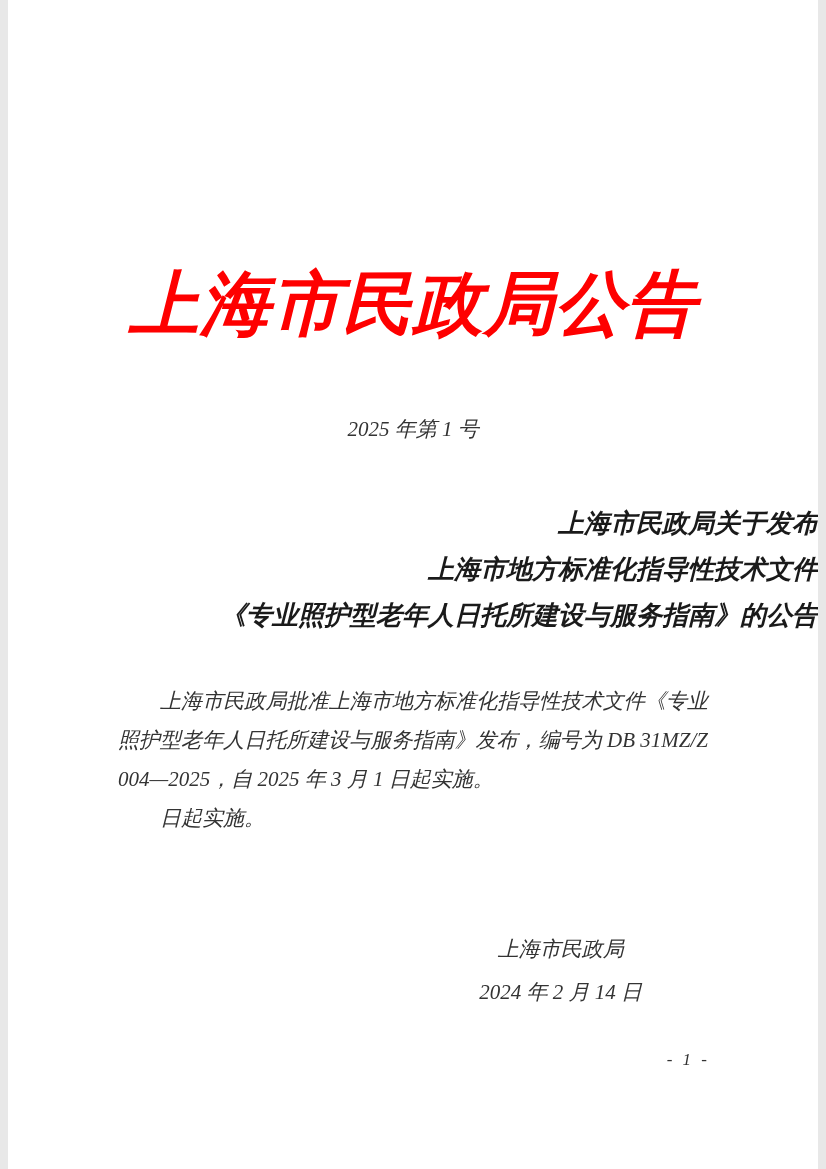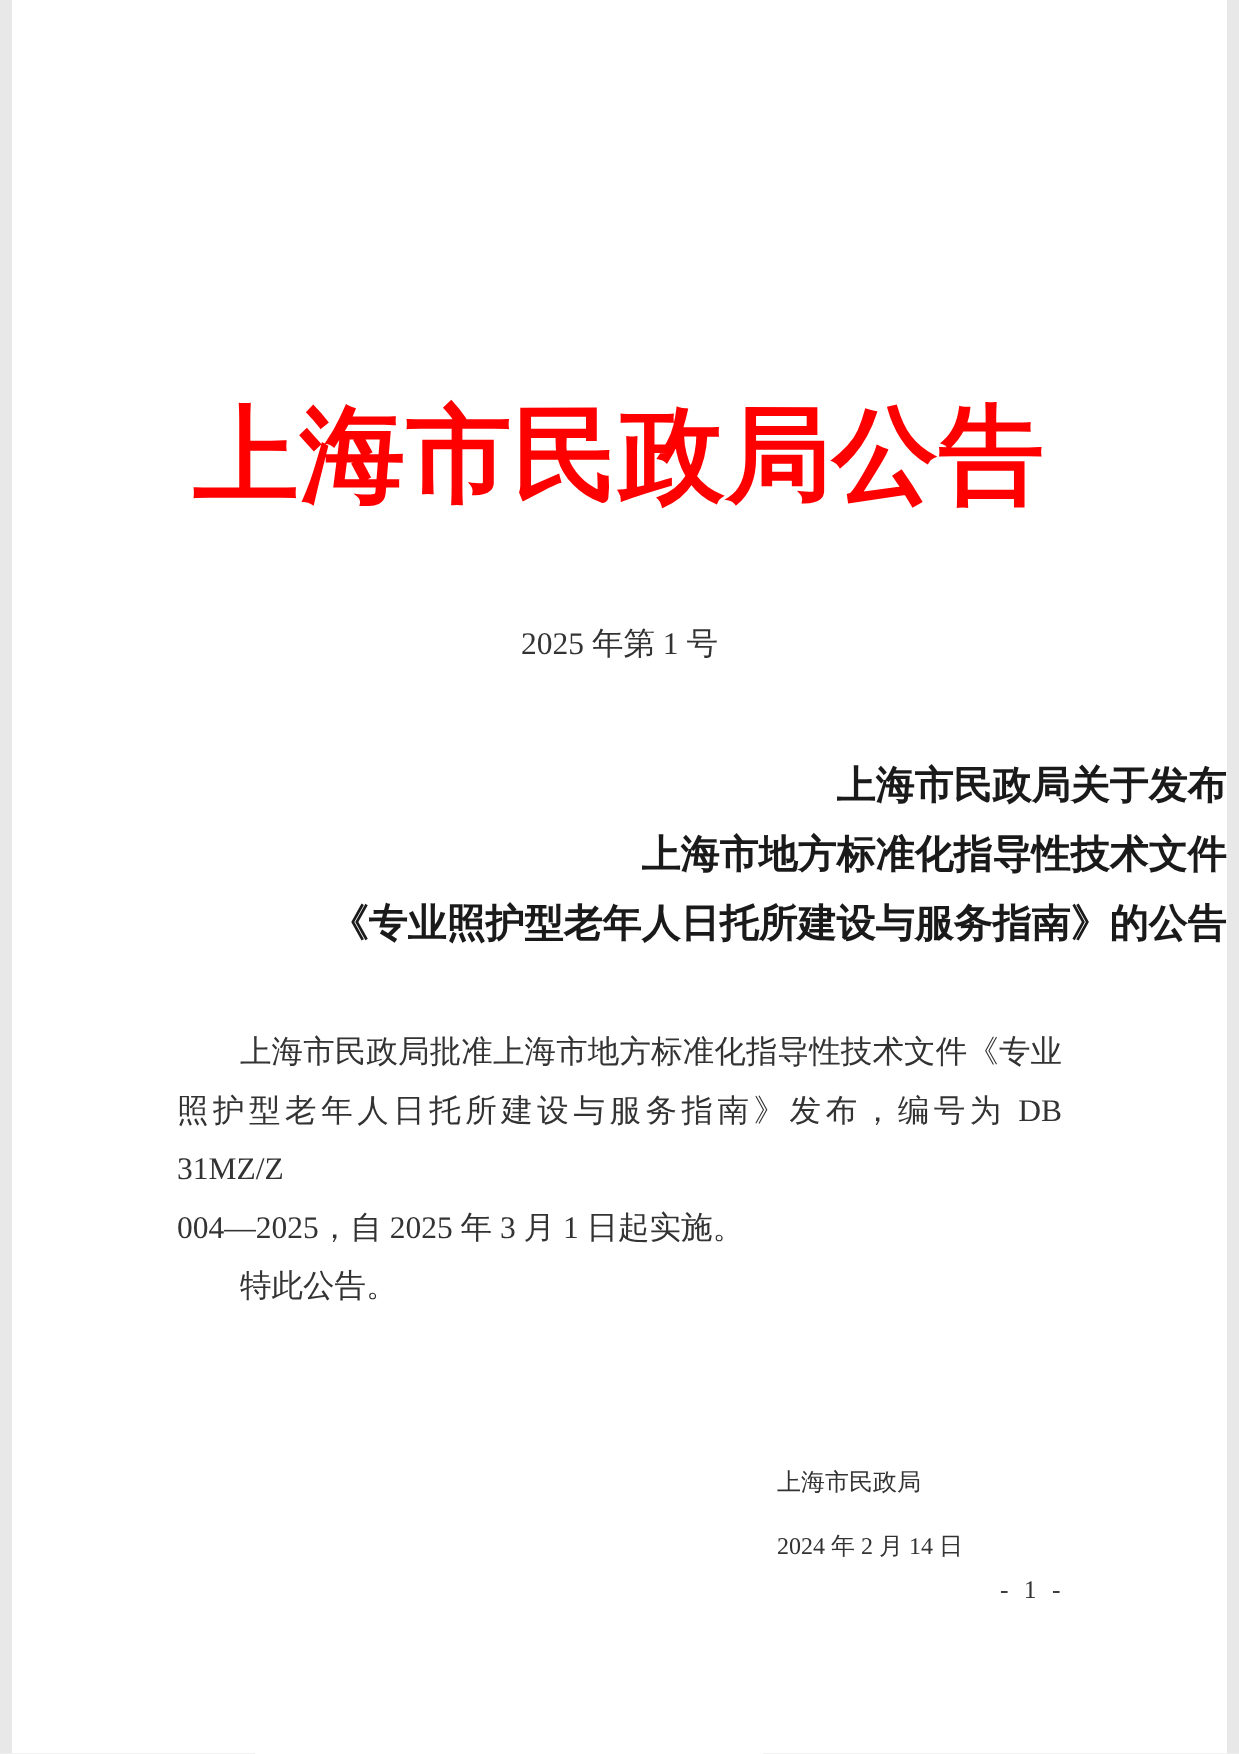--- a/index.html
+++ b/index.html
@@ -9,20 +9,21 @@
   }
   .page {
     position: relative;
     width: 810px;
     height: 1169px;
     margin: 0 auto;
     background: var(--color-background, #ffffff);
     overflow: hidden;
     font-family: "Liberation Serif", serif;
     color: var(--color-text, #333333);
+    font-style: italic;
   }
   .doc-title {
     margin: 270px 0 0 0;
     padding: 0;
     font-size: 70px;
     line-height: 1.0;
     font-weight: 700;
     text-align: center;
     color: var(--color-title, #fe0000);
     font-family: "Liberation Serif", serif;
@@ -60,22 +61,22 @@
     text-justify: inter-character;
   }
   .body-line.indent {
     text-indent: 2em;
   }
   .signature-block {
     margin-top: 90px;
     margin-left: auto;
     margin-right: 176px;
     width: max-content;
-    text-align: left;
-    font-size: 16px;
+    text-align: center;
+    font-size: 21px;
     line-height: 43px;
     color: var(--color-text, #333333);
   }
   .footer-note {
     margin: 4px 110px 0 110px;
     padding-left: 36px;
     font-size: 21px;
     line-height: 28px;
     color: var(--color-text, #333333);
   }
@@ -100,21 +101,21 @@
   <div class="subject">
     <div class="subject-line">上海市民政局关于发布</div>
     <div class="subject-line">上海市地方标准化指导性技术文件</div>
     <div class="subject-line">《专业照护型老年人日托所建设与服务指南》的公告</div>
   </div>
 
   <div class="body-text">
     <div class="body-line indent justify">上海市民政局批准上海市地方标准化指导性技术文件《专业</div>
     <div class="body-line justify">照护型老年人日托所建设与服务指南》发布，编号为 DB 31MZ/Z</div>
     <div class="body-line">004—2025，自 2025 年 3 月 1 日起实施。</div>
-    <div class="body-line indent">特此公告。</div>
+    <div class="body-line indent">日起实施。</div>
   </div>
 
   <div class="signature-block">
     <div class="signer">上海市民政局</div>
     <div class="sign-date">2024 年 2 月 14 日</div>
   </div>
 
 
   <div class="page-number">- 1 -</div>
 

